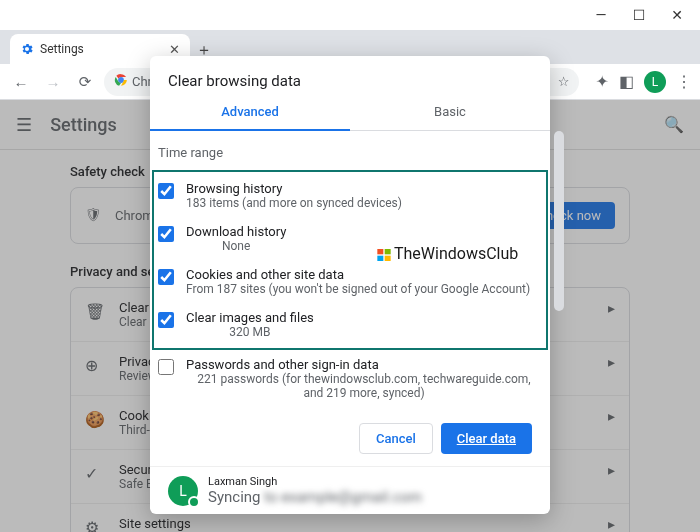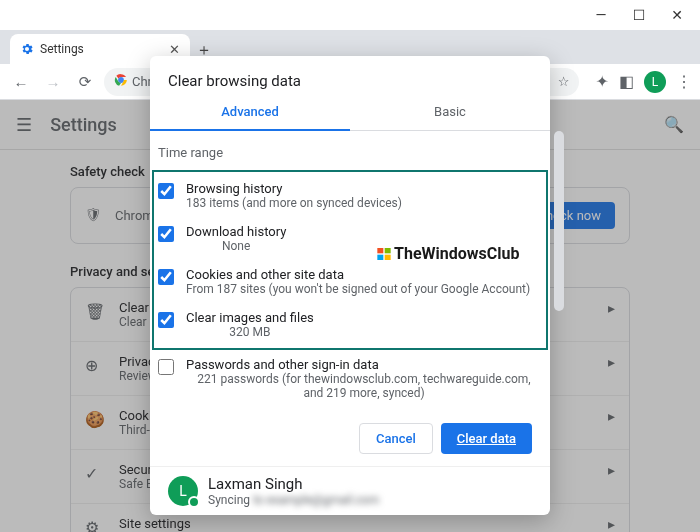--- a/index.html
+++ b/index.html
@@ -63,27 +63,27 @@
   .opt input[type=checkbox] { width: 16px; height: 16px; accent-color: #1a73e8; margin-top: 2px; flex-shrink: 0; }
   .opt .otitle { font-size: 13px; color: #202124; }
   .opt .osub { font-size: 12px; color: #5f6368; text-align: center; }
   .highlight-box { border: 2px solid #0f766e; padding: 2px 4px; margin: 0 -6px; }
   .modal-actions { display: flex; justify-content: flex-end; gap: 8px; padding: 12px 18px; }
   .btn-cancel { background: #fff; border: 1px solid #dadce0; color: #1a73e8; padding: 7px 16px; border-radius: 4px; font-size: 13px; font-weight: 500; cursor: pointer; margin-left: 40px; }
   .btn-primary { background: #1a73e8; border: none; color: #fff; padding: 7px 16px; border-radius: 4px; font-size: 13px; font-weight: 500; cursor: pointer; text-decoration: underline; }
   .modal-profile { display: flex; align-items: center; gap: 10px; padding: 8px 18px; border-top: 1px solid #efefef; }
   .prof-avatar { position: relative; width: 30px; height: 30px; border-radius: 50%; background: #0f9d58; color: #fff; display: flex; align-items: center; justify-content: center; font-size: 14px; }
   .prof-sync { position: absolute; bottom: -2px; right: -2px; width: 12px; height: 12px; border-radius: 50%; background: #0f9d58; border: 2px solid #fff; }
-  .prof-name { font-size: 15px; color: #202124; }
-  .prof-sub { font-size: 12px; color: #5f6368; }
+  .prof-name { font-size: 11px; color: #202124; }
+  .prof-sub { font-size: 15px; color: #5f6368; }
   .prof-sub .blur { filter: blur(3px); }
   .scrollbar-stub { position: absolute; top: 0; right: -14px; width: 10px; height: 180px; background: #dadce0; border-radius: 5px; }
 
   
-  .watermark { position: absolute; top: 244px; left: 376px; font-size: 16px; font-weight: 700; color: #1a1a1a; display: flex; align-items: center; gap: 2px; z-index: 50; pointer-events: none; }
+  .watermark { position: absolute; top: 244px; left: 376px; font-size: 16px; font-weight: 400; color: #1a1a1a; display: flex; align-items: flex-end; gap: 2px; z-index: 50; pointer-events: none; }
   .watermark .wm-flag { width: 16px; height: 16px; }
 </style>
 </head>
 <body>
 
 <div class="titlebar">
   <div class="winbtn">—</div>
   <div class="winbtn">☐</div>
   <div class="winbtn">✕</div>
 </div>

